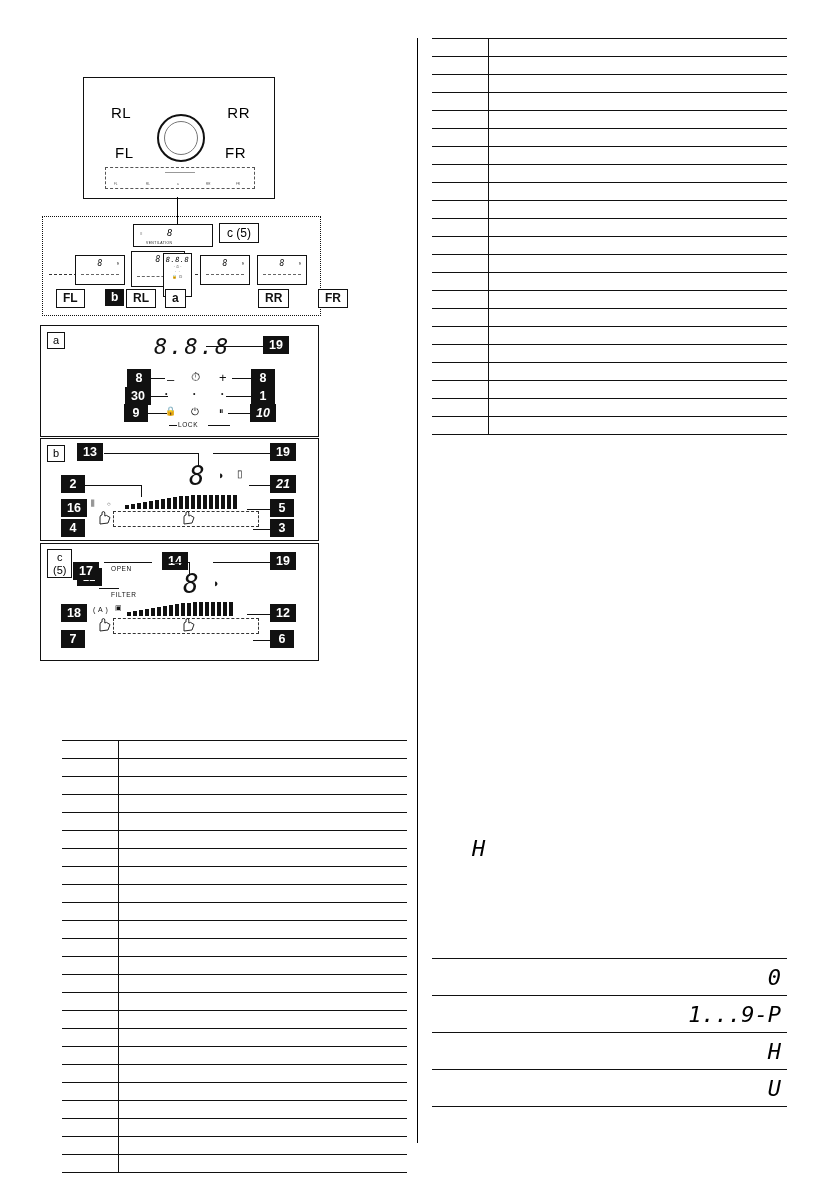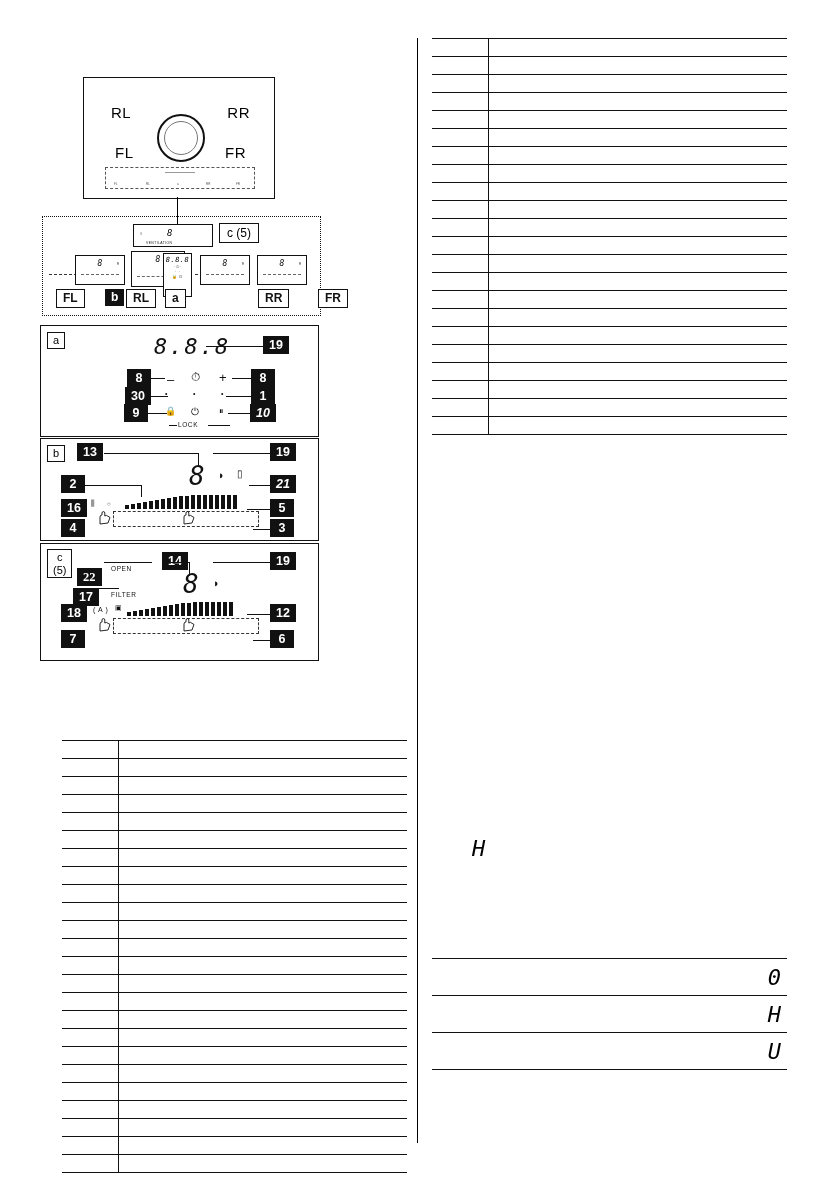--- a/index.html
+++ b/index.html
@@ -585,21 +585,21 @@
     <div class="num" style="left:121px; top:8px;">14</div>
     <div class="vline" style="left:148px; top:18px; height:14px;"></div>
     <div class="line" style="left:129px; top:18px; width:20px;"></div>
 
     <div class="num" style="left:229px; top:8px;">19</div>
     <div class="line" style="left:172px; top:18px; width:57px;"></div>
 
     <div class="seg seg-xl" style="left:142px; top:25px;">8</div>
     <div class="mini-ico" style="left:172px; top:33px; font-size:11px;">◗</div>
 
-    <div class="num" style="left:32px; top:44px;">17</div>
+    <div class="num" style="left:32px; top:18px;">17</div>
     <div class="line" style="left:58px; top:44px; width:20px;"></div>
     <div class="tiny-txt" style="left:70px; top:47px;">FILTER</div>
 
     <div class="num" style="left:20px; top:60px;">18</div>
     <div class="tiny-txt" style="left:52px; top:62px; font-size:7px;">( A )</div>
     <div class="mini-ico" style="left:74px; top:60px; font-size:7px;">▣</div>
 
     <div class="slider-bars" style="left:86px; top:58px; height:14px;">
       <i style="height:4px"></i>
         <i style="height:5px"></i>
@@ -842,20 +842,24 @@
 
     <div class="bot-tbl-wrap">
       <table class="bot-tbl">
         <tbody id="codes-table-body">
             <tr>
               <td></td>
               <td class="code">0</td>
             </tr>
             <tr>
               <td></td>
+              <td class="code">1...9-P</td>
+            </tr>
+            <tr>
+              <td></td>
               <td class="code">H</td>
             </tr>
             <tr>
               <td></td>
               <td class="code">U</td>
             </tr>
           </tbody>
       </table>
     </div>
   </div>

